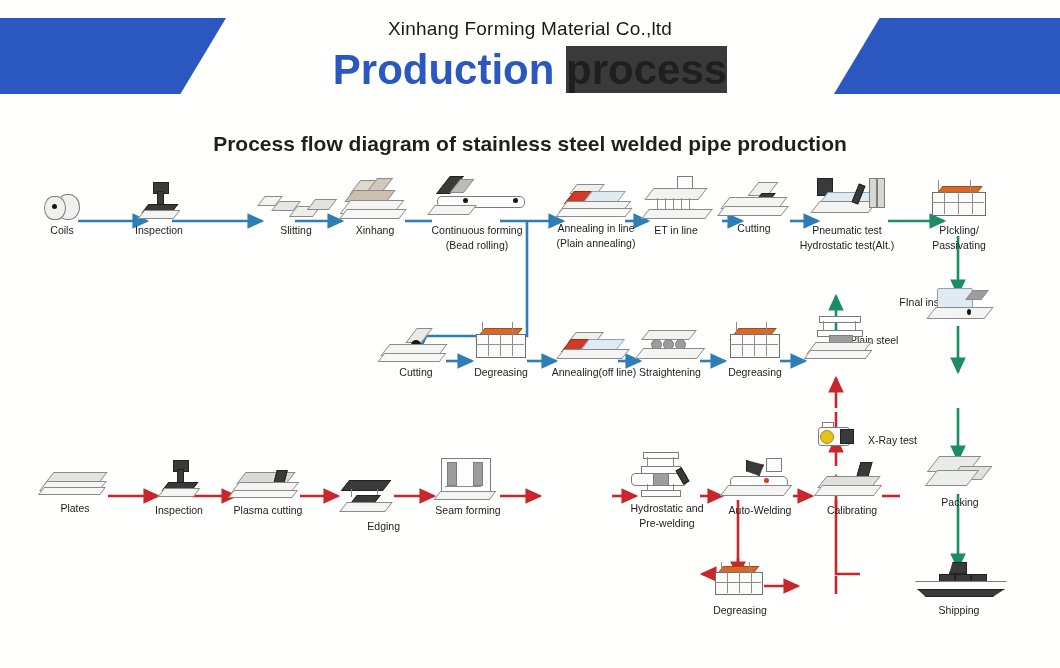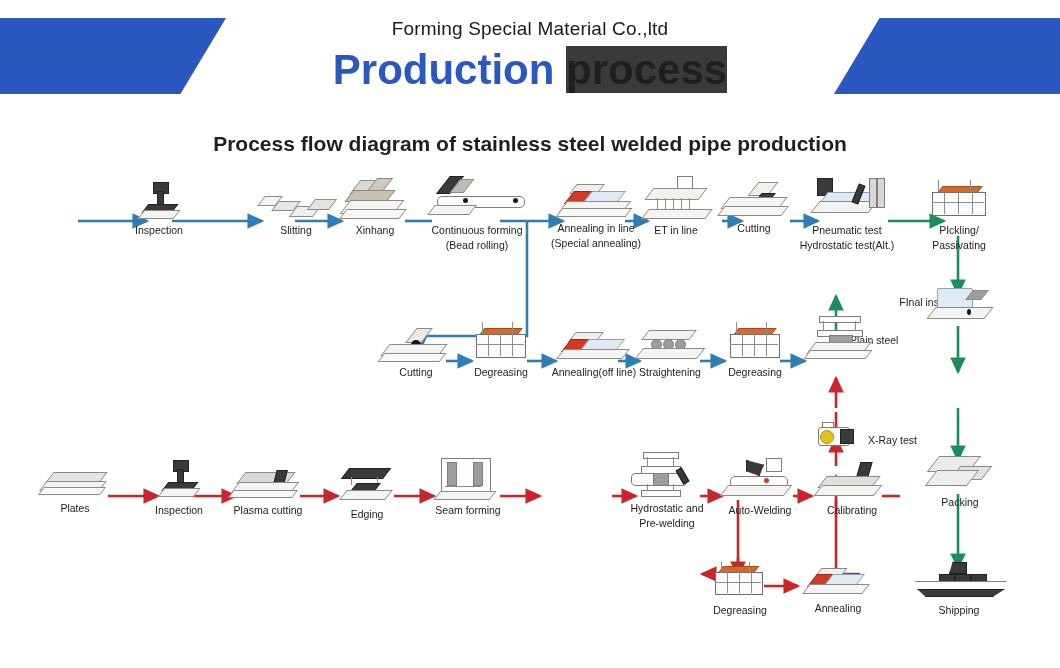--- a/index.html
+++ b/index.html
@@ -56,21 +56,21 @@
   .cyl{position:absolute;background:#f0f0ee;border:1px solid #7d7d7d;
        border-radius:50%/14px;}
   .dot{position:absolute;background:#161616;border-radius:50%;}
 </style>
 </head>
 <body>
 
 <div class="header">
   <div class="trap trap-left"></div>
   <div class="trap trap-right"></div>
-  <div class="company">Forming Special Material Co.,ltd</div>
+  <div class="company">Xinhang Forming Material Co.,ltd</div>
   <div class="maintitle">
     <span class="blue">Production</span>
     <span class="dark">process</span>
   </div>
 </div>
 
 <div class="subtitle">Process flow diagram of stainless steel welded pipe production</div>
 
 <div class="canvas">
 
@@ -133,20 +133,28 @@
     <path d="M738,382 L738,400" stroke="#c9262b" marker-end="url(#ar)"></path>
 
     <path d="M836,324 L836,398 L860,398" stroke="#c9262b"></path>
     <path d="M836,332 L836,300" stroke="#c9262b" marker-end="url(#ar)"></path>
 
     <path d="M764,410 L798,410" stroke="#c9262b" marker-end="url(#ar)"></path>
     <path d="M836,400 L836,418" stroke="#c9262b"></path>
   </g>
 </svg>
 
+<div class="node" style="left:30px;top:14px;width:64px;">
+  <div class="icon" style="width:40px;height:32px;">
+    <div class="cyl" style="left:14px;top:4px;width:22px;height:24px;"></div>
+    <div class="cyl" style="left:2px;top:6px;width:20px;height:22px;"></div>
+    <div class="dot" style="left:10px;top:14px;width:5px;height:5px;"></div>
+  </div>
+  <div class="cap">Coils</div>
+</div>
 
 <div class="node" style="left:122px;top:6px;width:74px;">
   <div class="icon" style="width:44px;height:40px;">
     <div class="base dark" style="left:16px;top:0;width:14px;height:10px;"></div>
     <div class="base dark" style="left:20px;top:9px;width:5px;height:13px;"></div>
     <div class="slab dark" style="left:8px;top:22px;width:28px;height:7px;"></div>
     <div class="slab" style="left:4px;top:28px;width:34px;height:7px;"></div>
   </div>
   <div class="cap">Inspection</div>
 </div>
@@ -187,21 +195,21 @@
 
 <div class="node" style="left:548px;top:6px;width:96px;">
   <div class="icon" style="width:78px;height:38px;">
     <div class="slabtop" style="left:16px;top:2px;width:26px;height:8px;background:#efefec;"></div>
     <div class="slab red" style="left:12px;top:9px;width:20px;height:11px;"></div>
     <div class="slab lblue" style="left:30px;top:9px;width:32px;height:11px;"></div>
     <div class="slab" style="left:6px;top:19px;width:62px;height:9px;"></div>
     <div class="slab" style="left:2px;top:26px;width:68px;height:7px;background:#f8f8f6;"></div>
   </div>
   <div class="cap">Annealing in line</div>
-  <div class="cap">(Special annealing)</div>
+  <div class="cap">(Plain annealing)</div>
 </div>
 
 <div class="node" style="left:638px;top:0px;width:76px;">
   <div class="icon" style="width:74px;height:46px;">
     <div class="base" style="left:38px;top:0;width:14px;height:12px;"></div>
     <div class="slabtop" style="left:10px;top:12px;width:52px;height:10px;background:#f2f2ef;"></div>
     <div class="vl" style="left:18px;top:22px;height:12px;"></div>
     <div class="vl" style="left:26px;top:22px;height:12px;"></div>
     <div class="vl" style="left:34px;top:22px;height:12px;"></div>
     <div class="vl" style="left:42px;top:22px;height:12px;"></div>
@@ -388,21 +396,21 @@
 <div class="node" style="left:228px;top:294px;width:80px;">
   <div class="icon" style="width:74px;height:32px;">
     <div class="slabtop" style="left:10px;top:2px;width:48px;height:10px;background:#d9d9d6;"></div>
     <div class="base dark" style="left:44px;top:0;width:9px;height:12px;transform:skewX(-14deg);"></div>
     <div class="slab" style="left:4px;top:12px;width:58px;height:9px;"></div>
     <div class="slab" style="left:0;top:20px;width:62px;height:6px;background:#f8f8f6;"></div>
   </div>
   <div class="cap">Plasma cutting</div>
 </div>
 
-<div class="node" style="left:334px;top:292px;width:66px;">
+<div class="node" style="left:334px;top:304px;width:66px;text-align:right;">
   <div class="icon" style="width:60px;height:38px;">
     <div class="slabtop dark" style="left:8px;top:0;width:40px;height:9px;"></div>
     <div class="vl" style="left:14px;top:9px;height:8px;"></div>
     <div class="vl" style="left:40px;top:9px;height:8px;"></div>
     <div class="slabtop dark" style="left:16px;top:15px;width:22px;height:8px;"></div>
     <div class="slab" style="left:6px;top:22px;width:44px;height:8px;"></div>
   </div>
   <div class="cap">Edging</div>
 </div>
 
@@ -463,23 +471,14 @@
     <div class="vl" style="left:18px;top:10px;height:21px;"></div>
     <div class="vl" style="left:30px;top:10px;height:21px;"></div>
     <div class="vl" style="left:42px;top:10px;height:21px;"></div>
     <div class="hl" style="left:6px;top:20px;width:46px;"></div>
     <div class="vl" style="left:12px;top:0;height:10px;"></div>
     <div class="vl" style="left:40px;top:0;height:10px;"></div>
   </div>
   <div class="cap">Degreasing</div>
 </div>
 
-<div class="node" style="left:800px;top:392px;width:76px;">
-  <div class="icon" style="width:72px;height:32px;">
-    <div class="slabtop" style="left:16px;top:0;width:24px;height:7px;background:#efefec;"></div>
-    <div class="slab red" style="left:10px;top:6px;width:18px;height:11px;"></div>
-    <div class="slab lblue" style="left:26px;top:6px;width:30px;height:11px;"></div>
-    <div class="slab" style="left:4px;top:16px;width:58px;height:8px;"></div>
-  </div>
-  <div class="cap">Annealing</div>
-</div>
 
 </div>
 
 </body></html>

